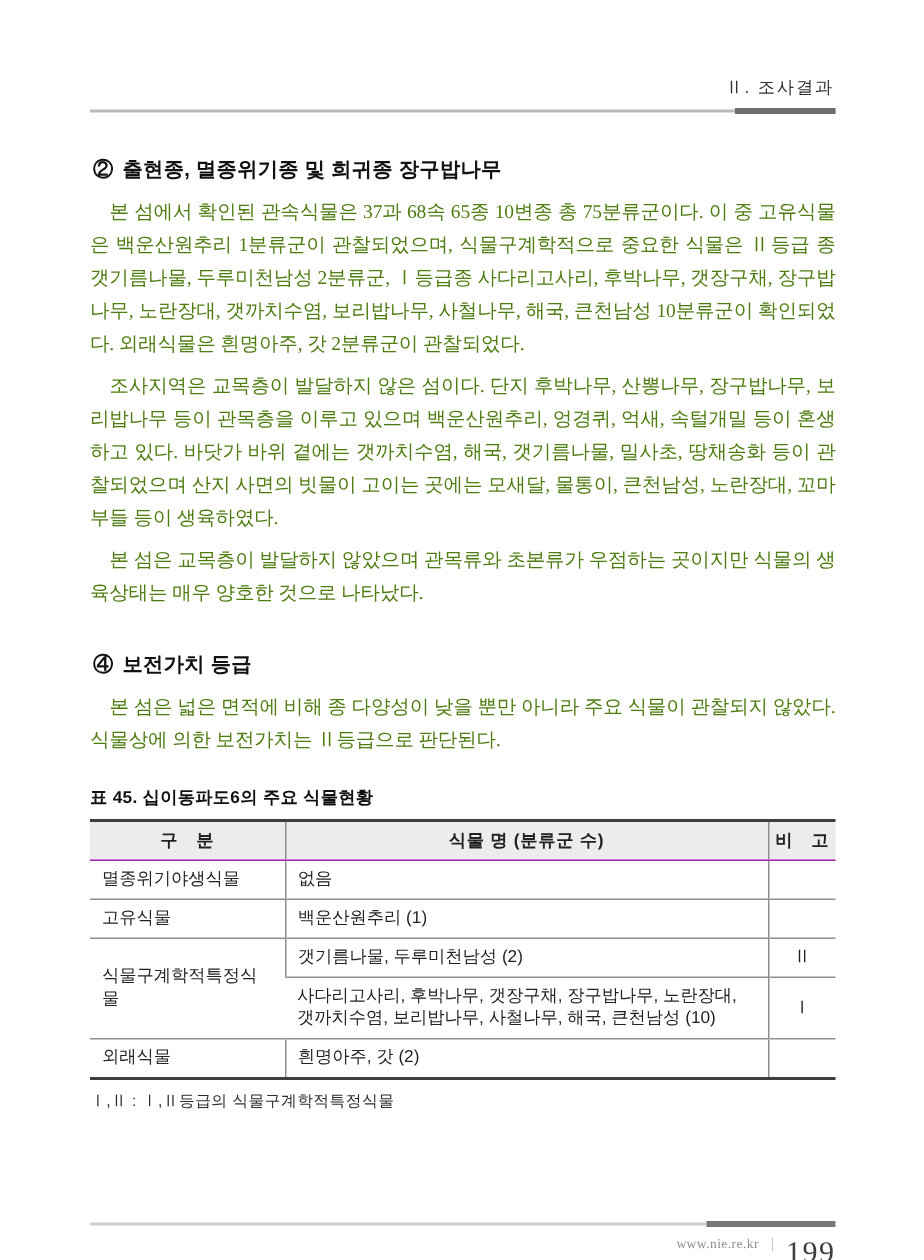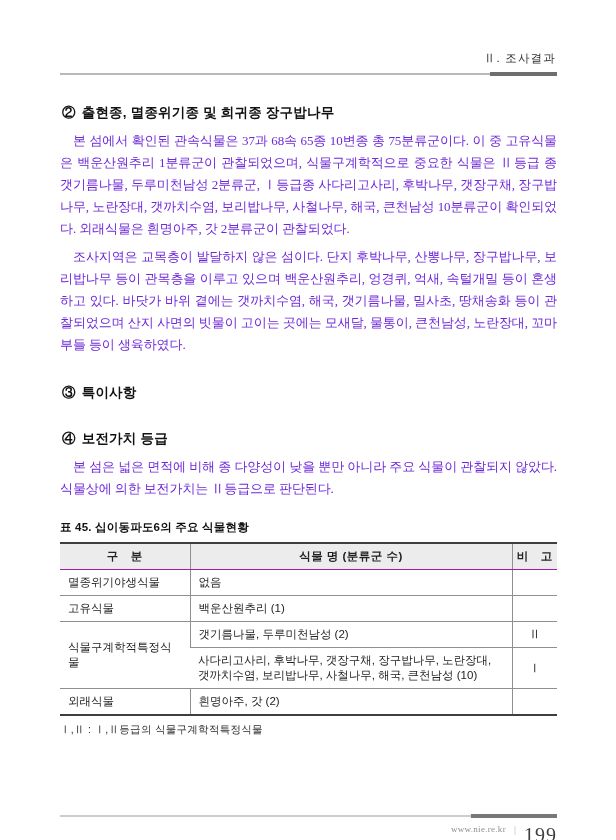--- a/index.html
+++ b/index.html
@@ -23,21 +23,21 @@
   .sec-heading {
     font-family:"Liberation Sans", sans-serif; font-weight:bold;
     font-size:13.5px; line-height:18px; color:#111; margin:0 0 8px 2px;
     letter-spacing:0.2px;
   }
   .sec-heading .circled { margin-right:6px; font-weight:bold; }
   .mt-sec { margin-top:28px; }
 
   .body-p {
     margin:0; font-size:13px; line-height:22px; text-align:justify;
-    text-indent:13px; color:#6d28d9; letter-spacing:-0.1px;
+    text-indent:13px; color:#4d7c0f; letter-spacing:-0.1px;
   }
   .body-p + .body-p { margin-top:6px; }
   .after-heading { margin-top:2px; }
 
   
   .table-caption {
     margin:20px 0 7px 0;
     font-family:"Liberation Sans", sans-serif; font-weight:bold;
     font-size:11.5px; color:#111; letter-spacing:0.2px;
   }
@@ -83,23 +83,21 @@
   <div class="header-rule-dark"></div>
 
   <div class="content">
 
     <h3 class="sec-heading">
       <span class="circled">②</span><span>출현종, 멸종위기종 및 희귀종 장구밥나무</span>
     </h3>
     <p class="body-p after-heading">본 섬에서 확인된 관속식물은 37과 68속 65종 10변종 총 75분류군이다. 이 중 고유식물은 백운산원추리 1분류군이 관찰되었으며, 식물구계학적으로 중요한 식물은 Ⅱ등급 종 갯기름나물, 두루미천남성 2분류군, Ⅰ등급종 사다리고사리, 후박나무, 갯장구채, 장구밥나무, 노란장대, 갯까치수염, 보리밥나무, 사철나무, 해국, 큰천남성 10분류군이 확인되었다. 외래식물은 흰명아주, 갓 2분류군이 관찰되었다.</p>
     <p class="body-p">조사지역은 교목층이 발달하지 않은 섬이다. 단지 후박나무, 산뽕나무, 장구밥나무, 보리밥나무 등이 관목층을 이루고 있으며 백운산원추리, 엉경퀴, 억새, 속털개밀 등이 혼생하고 있다. 바닷가 바위 곁에는 갯까치수염, 해국, 갯기름나물, 밀사초, 땅채송화 등이 관찰되었으며 산지 사면의 빗물이 고이는 곳에는 모새달, 물통이, 큰천남성, 노란장대, 꼬마부들 등이 생육하였다.</p>
 
-    <h3 class="sec-heading mt-sec">
-      <span class="circled">③</span><span>특이사항</span>
-    </h3>
+    <p class="body-p after-heading">본 섬은 교목층이 발달하지 않았으며 관목류와 초본류가 우점하는 곳이지만 식물의 생육상태는 매우 양호한 것으로 나타났다.</p>
 
     <h3 class="sec-heading mt-sec">
       <span class="circled">④</span><span>보전가치 등급</span>
     </h3>
     <p class="body-p after-heading">본 섬은 넓은 면적에 비해 종 다양성이 낮을 뿐만 아니라 주요 식물이 관찰되지 않았다. 식물상에 의한 보전가치는 Ⅱ등급으로 판단된다.</p>
 
     <div class="table-caption">표 45. 십이동파도6의 주요 식물현황</div>
     <table class="plant-table">
       <colgroup>
           <col class="c1">

